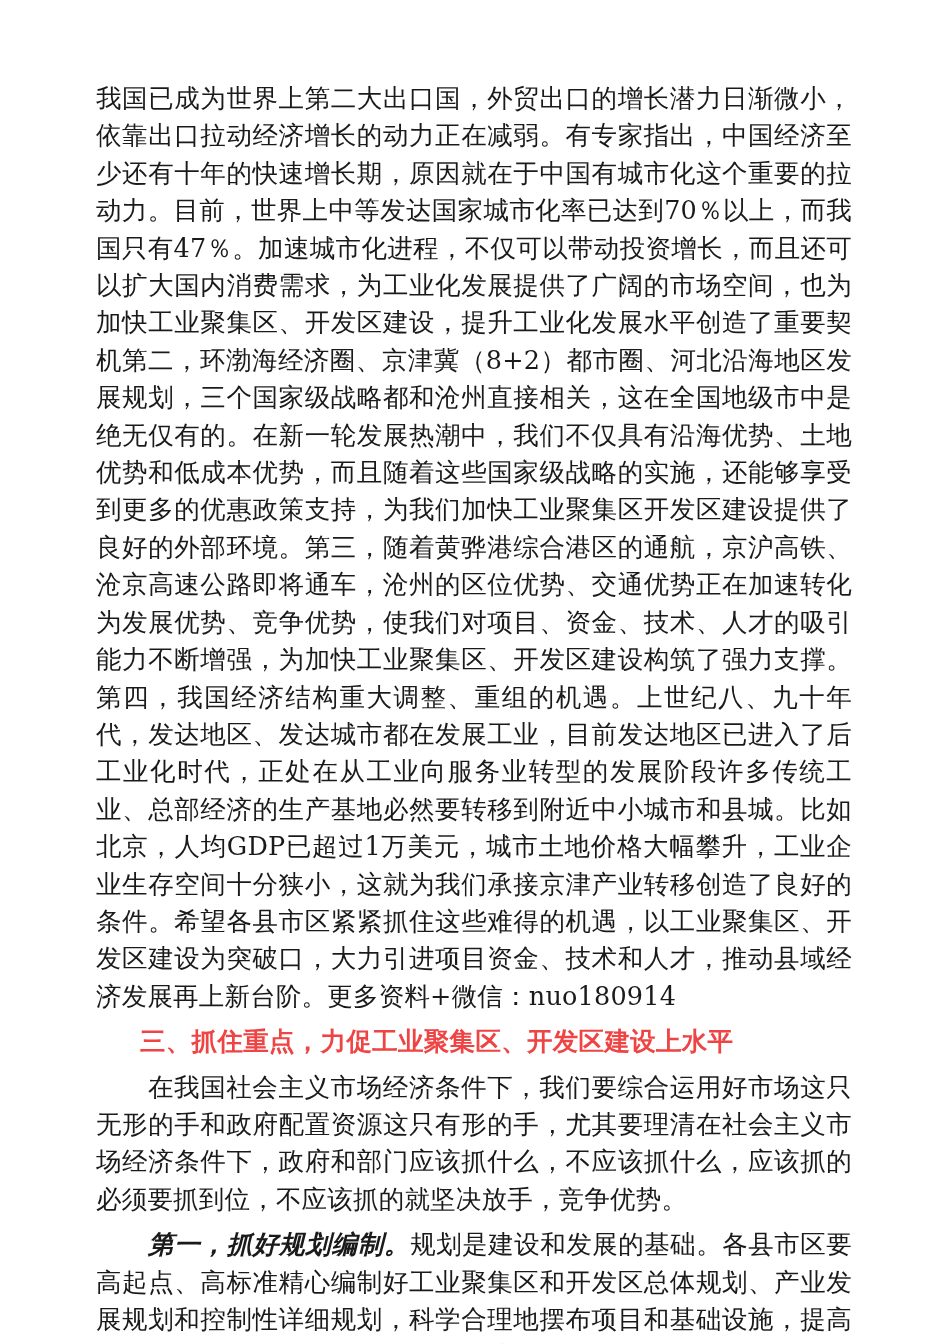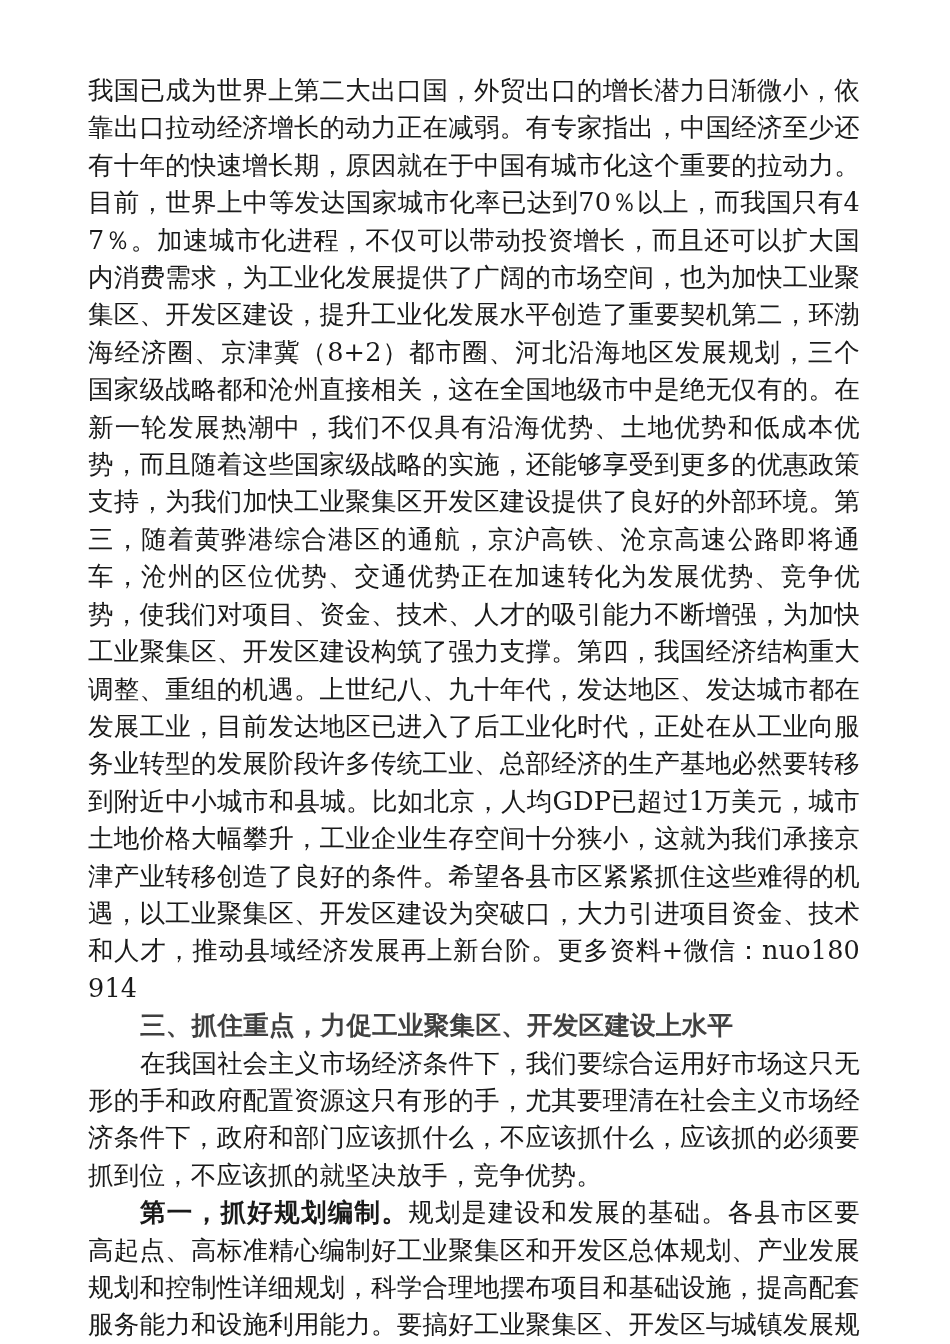--- a/index.html
+++ b/index.html
@@ -15,21 +15,21 @@
     overflow: hidden;
     box-sizing: border-box;
   }
   .doc-body {
     position: absolute;
     left: 88px;
     top: 72px;
     width: 772px;
   }
   p.para {
-    margin: 0;
+    margin: 8px;
     padding: 0;
     font-family: "DejaVu Serif", "Liberation Serif", serif;
     font-size: 25.5px;
     line-height: 37.4px;
     color: #1a1a1a;
     text-align: justify;
     text-justify: inter-ideograph;
     text-indent: 0;
     letter-spacing: 0.2px;
     word-break: break-all;
@@ -38,28 +38,29 @@
   p.para.indent {
     text-indent: 52px;
   }
   p.heading {
     margin: 0;
     padding: 0;
     font-family: "DejaVu Sans", "Liberation Sans", sans-serif;
     font-weight: bold;
     font-size: 25.5px;
     line-height: 37.4px;
-    color: #404040;
+    color: #ef4444;
     text-indent: 52px;
     letter-spacing: 0.3px;
   }
   .lead {
     font-family: "DejaVu Serif", "Liberation Serif", serif;
     font-weight: bold;
     letter-spacing: 0.4px;
+    font-style: italic;
   }
 </style>
 </head>
 <body>
 
 <div class="page">
   <div class="doc-body">
 
     <p class="para">我国已成为世界上第二大出口国，外贸出口的增长潜力日渐微小，依靠出口拉动经济增长的动力正在减弱。有专家指出，中国经济至少还有十年的快速增长期，原因就在于中国有城市化这个重要的拉动力。目前，世界上中等发达国家城市化率已达到70％以上，而我国只有47％。加速城市化进程，不仅可以带动投资增长，而且还可以扩大国内消费需求，为工业化发展提供了广阔的市场空间，也为加快工业聚集区、开发区建设，提升工业化发展水平创造了重要契机第二，环渤海经济圈、京津冀（8+2）都市圈、河北沿海地区发展规划，三个国家级战略都和沧州直接相关，这在全国地级市中是绝无仅有的。在新一轮发展热潮中，我们不仅具有沿海优势、土地优势和低成本优势，而且随着这些国家级战略的实施，还能够享受到更多的优惠政策支持，为我们加快工业聚集区开发区建设提供了良好的外部环境。第三，随着黄骅港综合港区的通航，京沪高铁、沧京高速公路即将通车，沧州的区位优势、交通优势正在加速转化为发展优势、竞争优势，使我们对项目、资金、技术、人才的吸引能力不断增强，为加快工业聚集区、开发区建设构筑了强力支撑。第四，我国经济结构重大调整、重组的机遇。上世纪八、九十年代，发达地区、发达城市都在发展工业，目前发达地区已进入了后工业化时代，正处在从工业向服务业转型的发展阶段许多传统工业、总部经济的生产基地必然要转移到附近中小城市和县城。比如北京，人均GDP已超过1万美元，城市土地价格大幅攀升，工业企业生存空间十分狭小，这就为我们承接京津产业转移创造了良好的条件。希望各县市区紧紧抓住这些难得的机遇，以工业聚集区、开发区建设为突破口，大力引进项目资金、技术和人才，推动县域经济发展再上新台阶。更多资料+微信：nuo180914</p>
 

